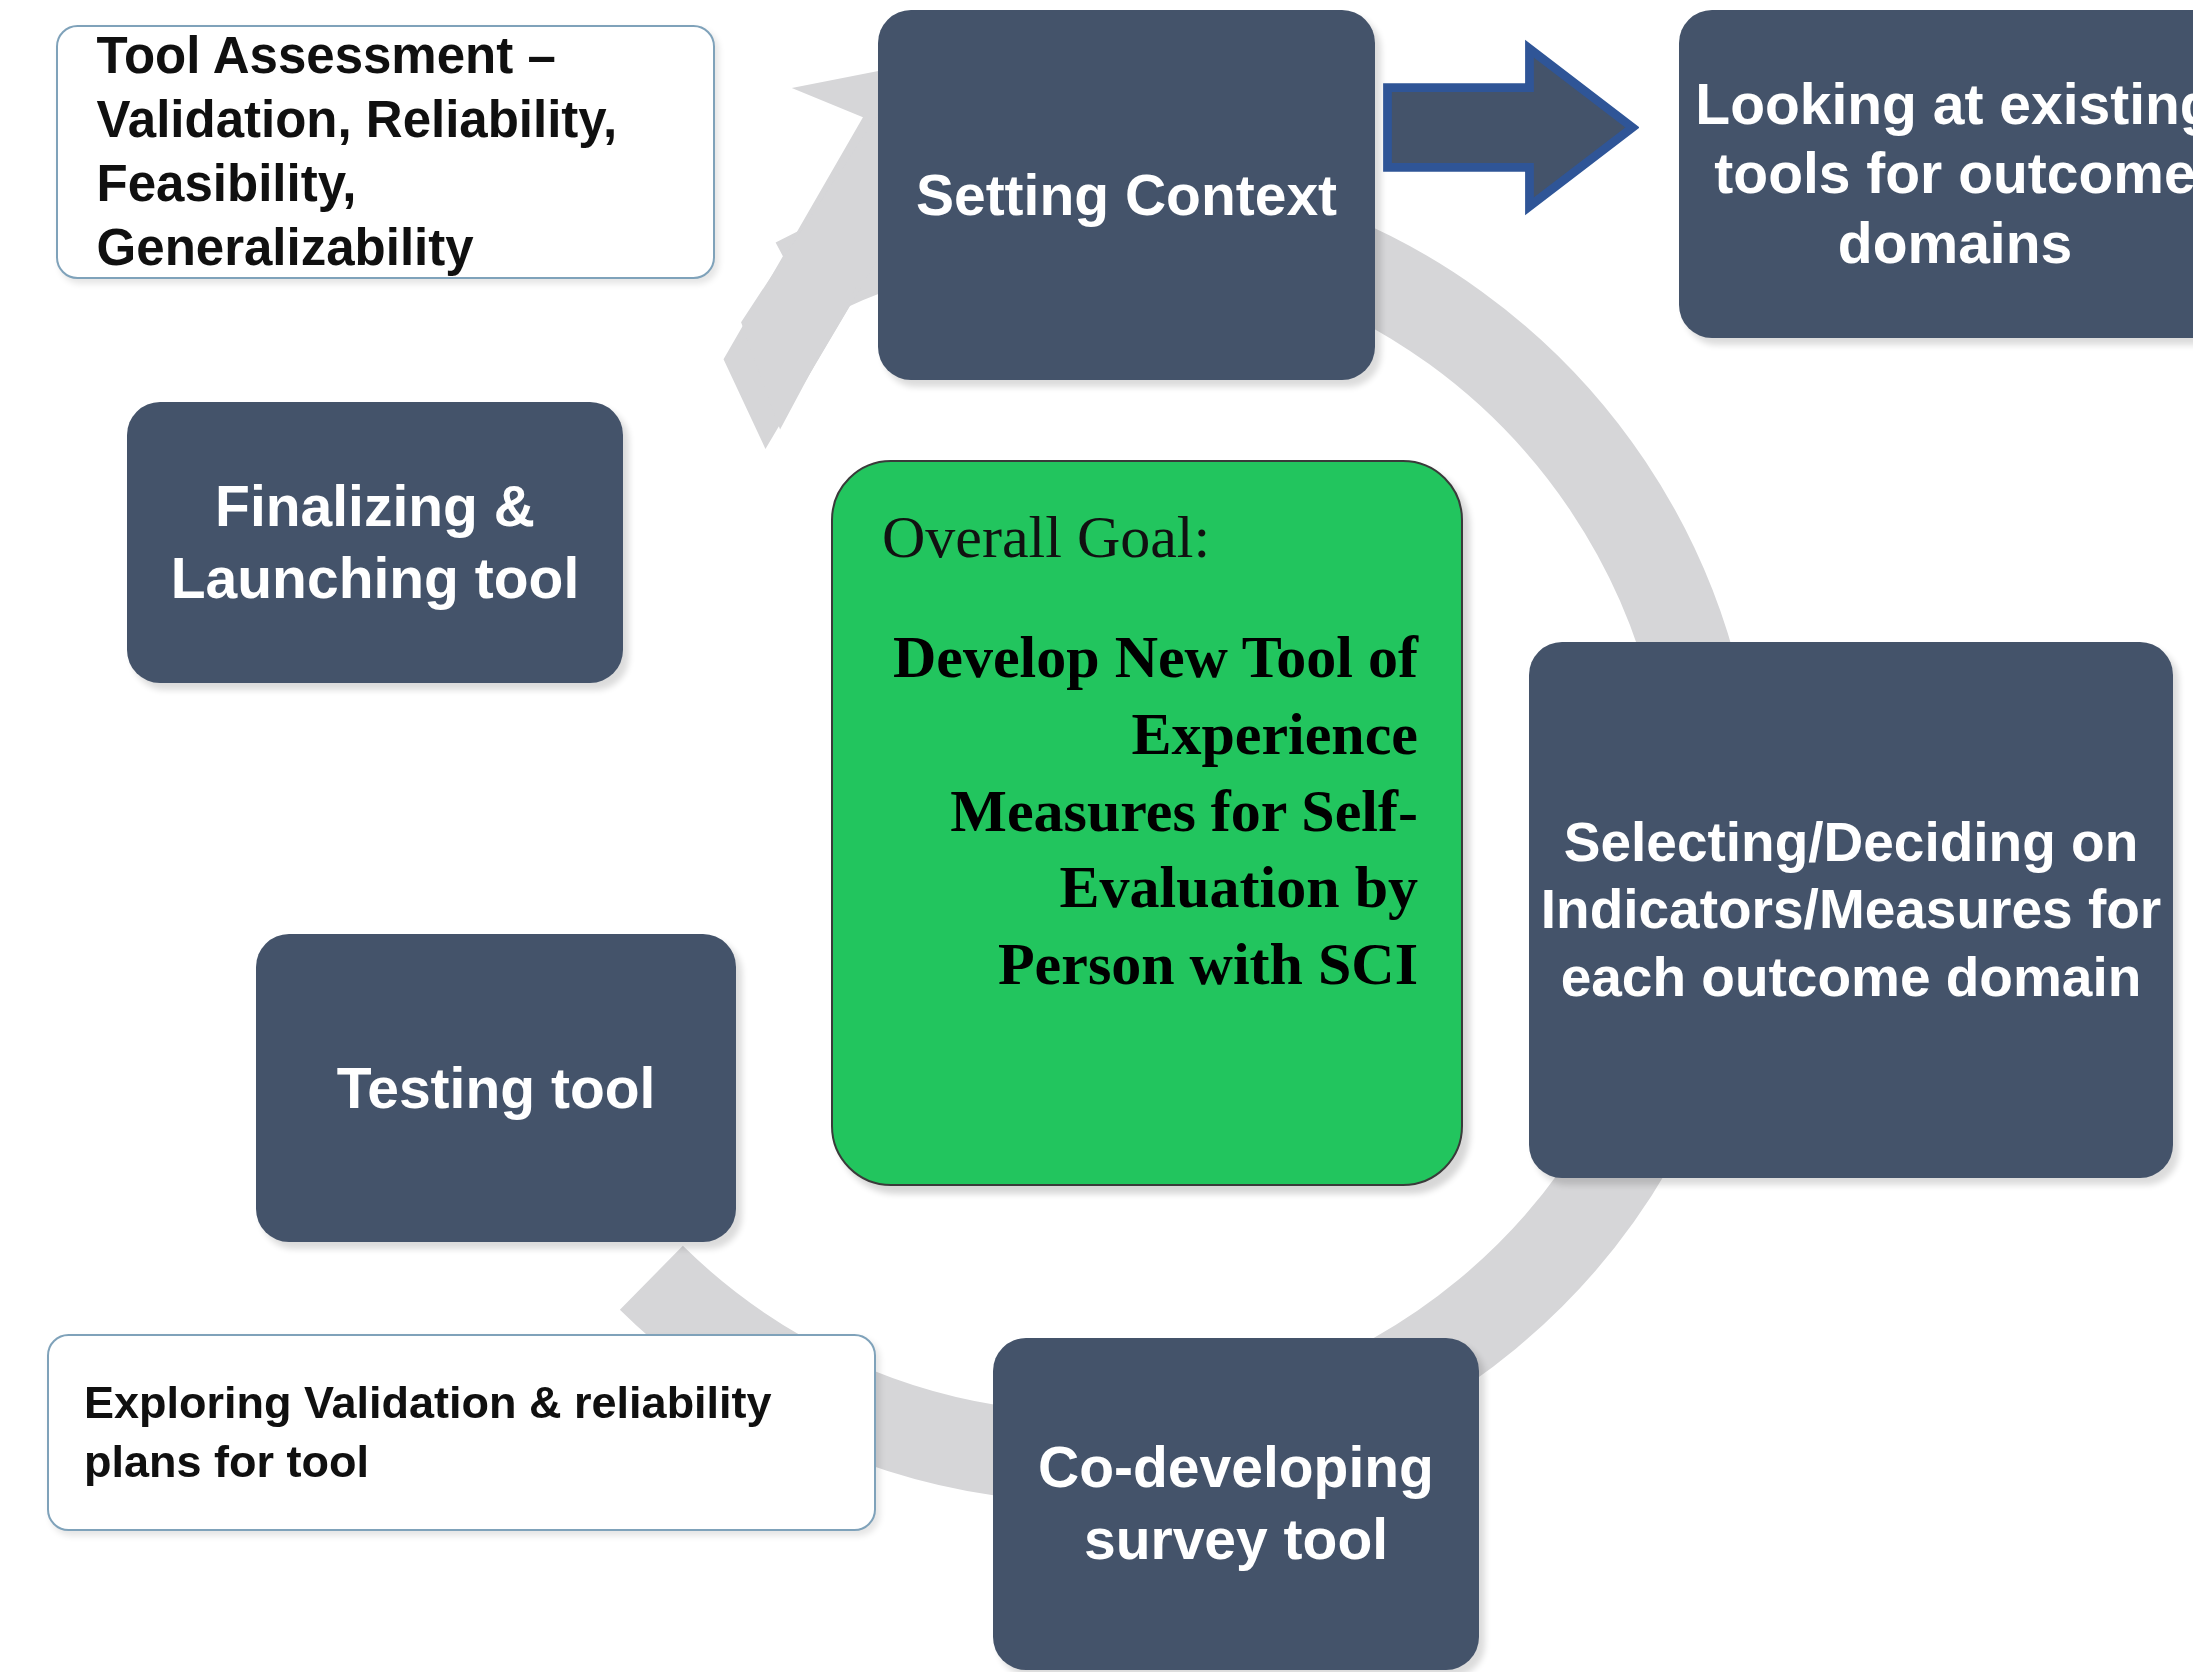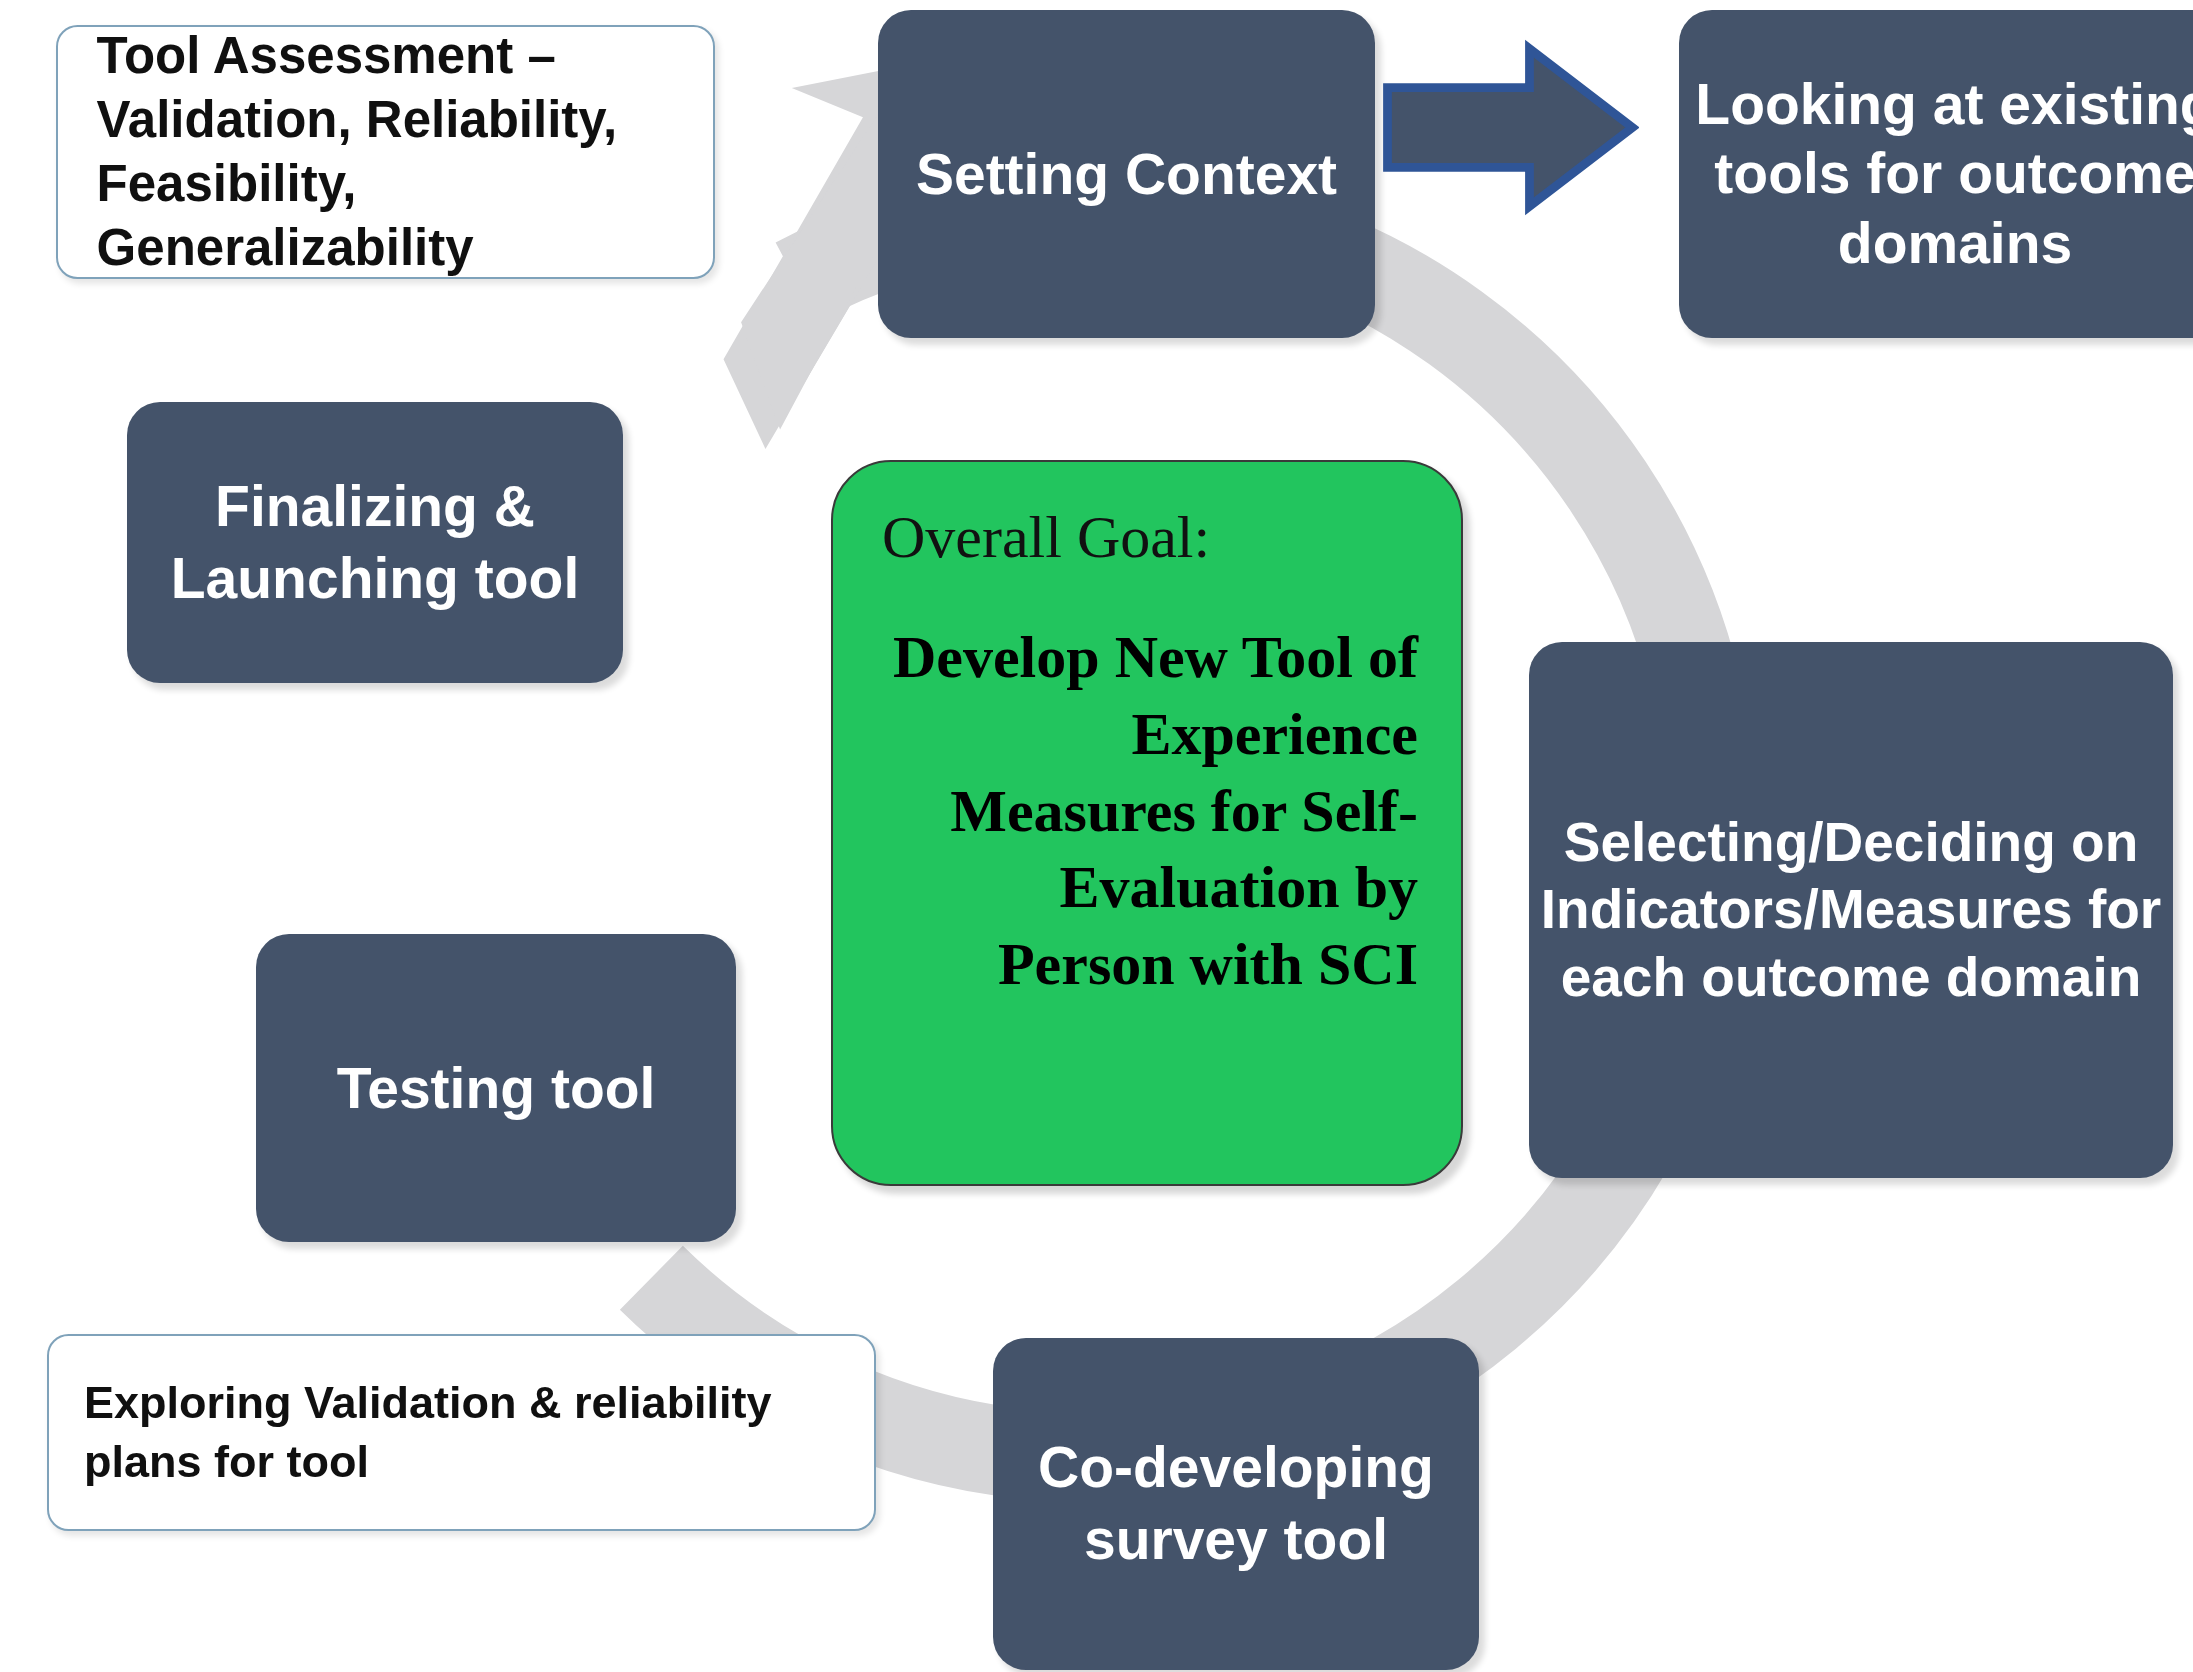--- a/index.html
+++ b/index.html
@@ -75,21 +75,21 @@
     left: 17.6px; top: 25px; width: 659px; height: 254px;
     font-size: 51px; line-height: 1.26;
     justify-content: flex-start;
     padding: 0 0 0 39px;
     text-align: left;
     margin-left: 38px;
   }
   #node-tool-assessment .label { text-align: left; }
 
   #node-setting-context {
-    left: 878px; top: 9.8px; width: 497px; height: 328px;
+    left: 878px; top: 9.8px; width: 497px; height: 370px;
     font-size: 57px;
   }
 
   #node-looking-tools {
     left: 1679px; top: 9.8px; width: 552px; height: 328px;
     font-size: 57px; line-height: 1.22;
   }
 
   #node-finalizing {
     left: 127px; top: 402px; width: 496px; height: 281px;

